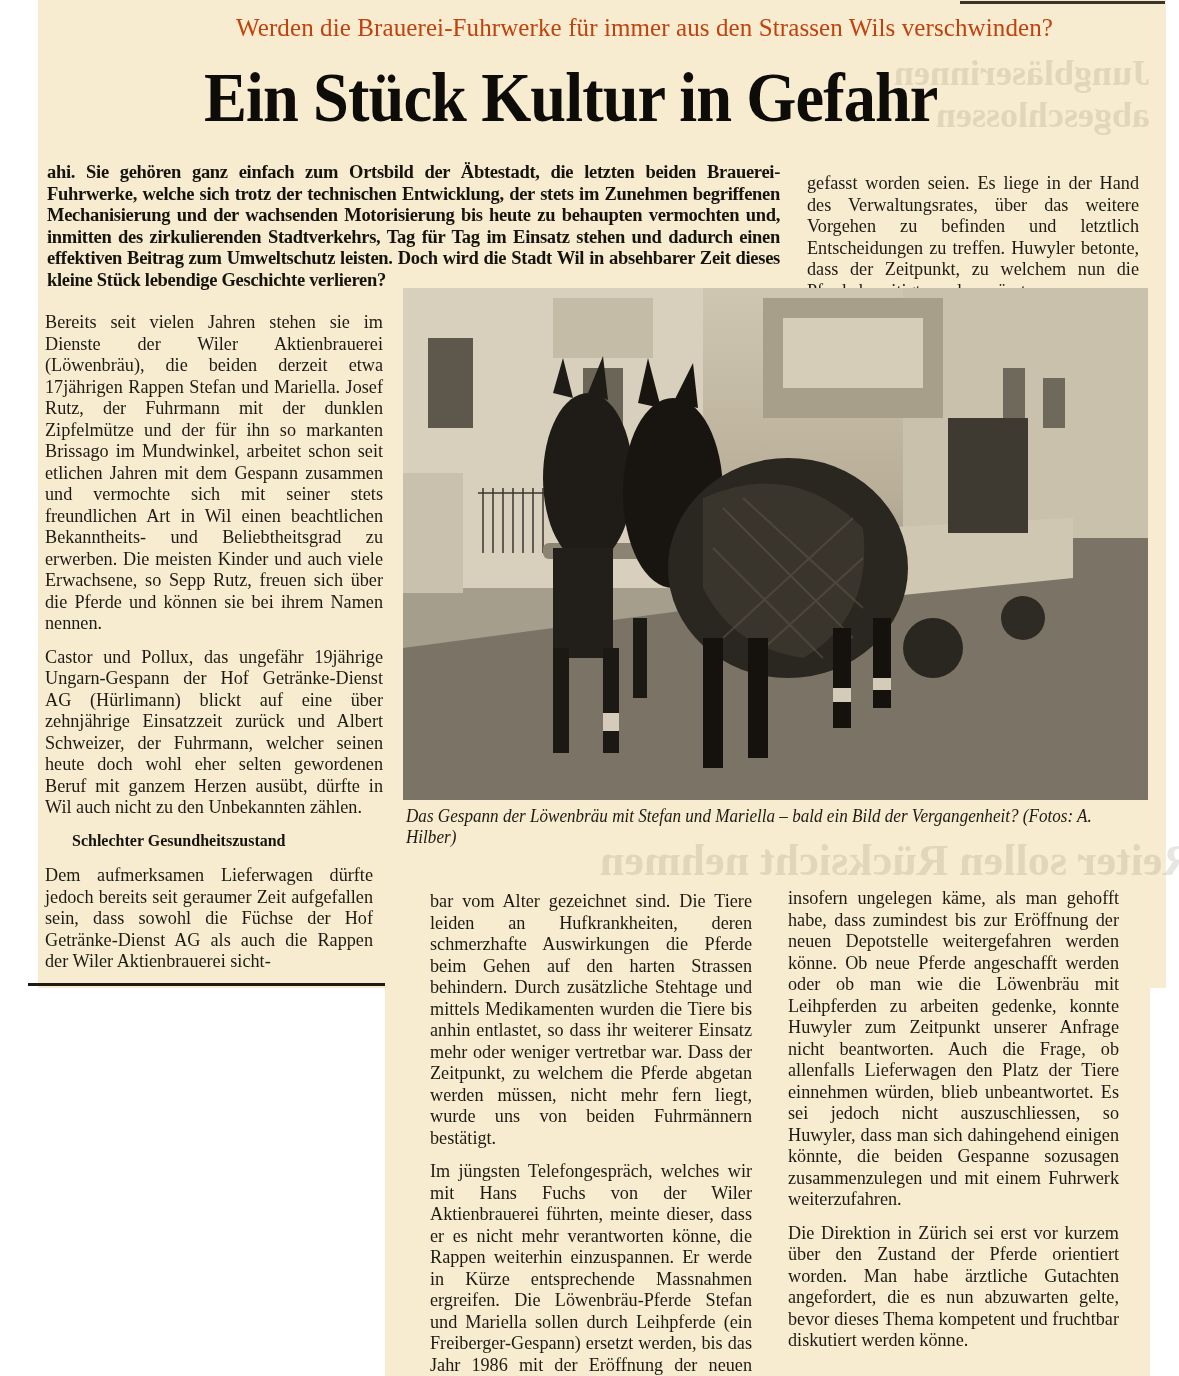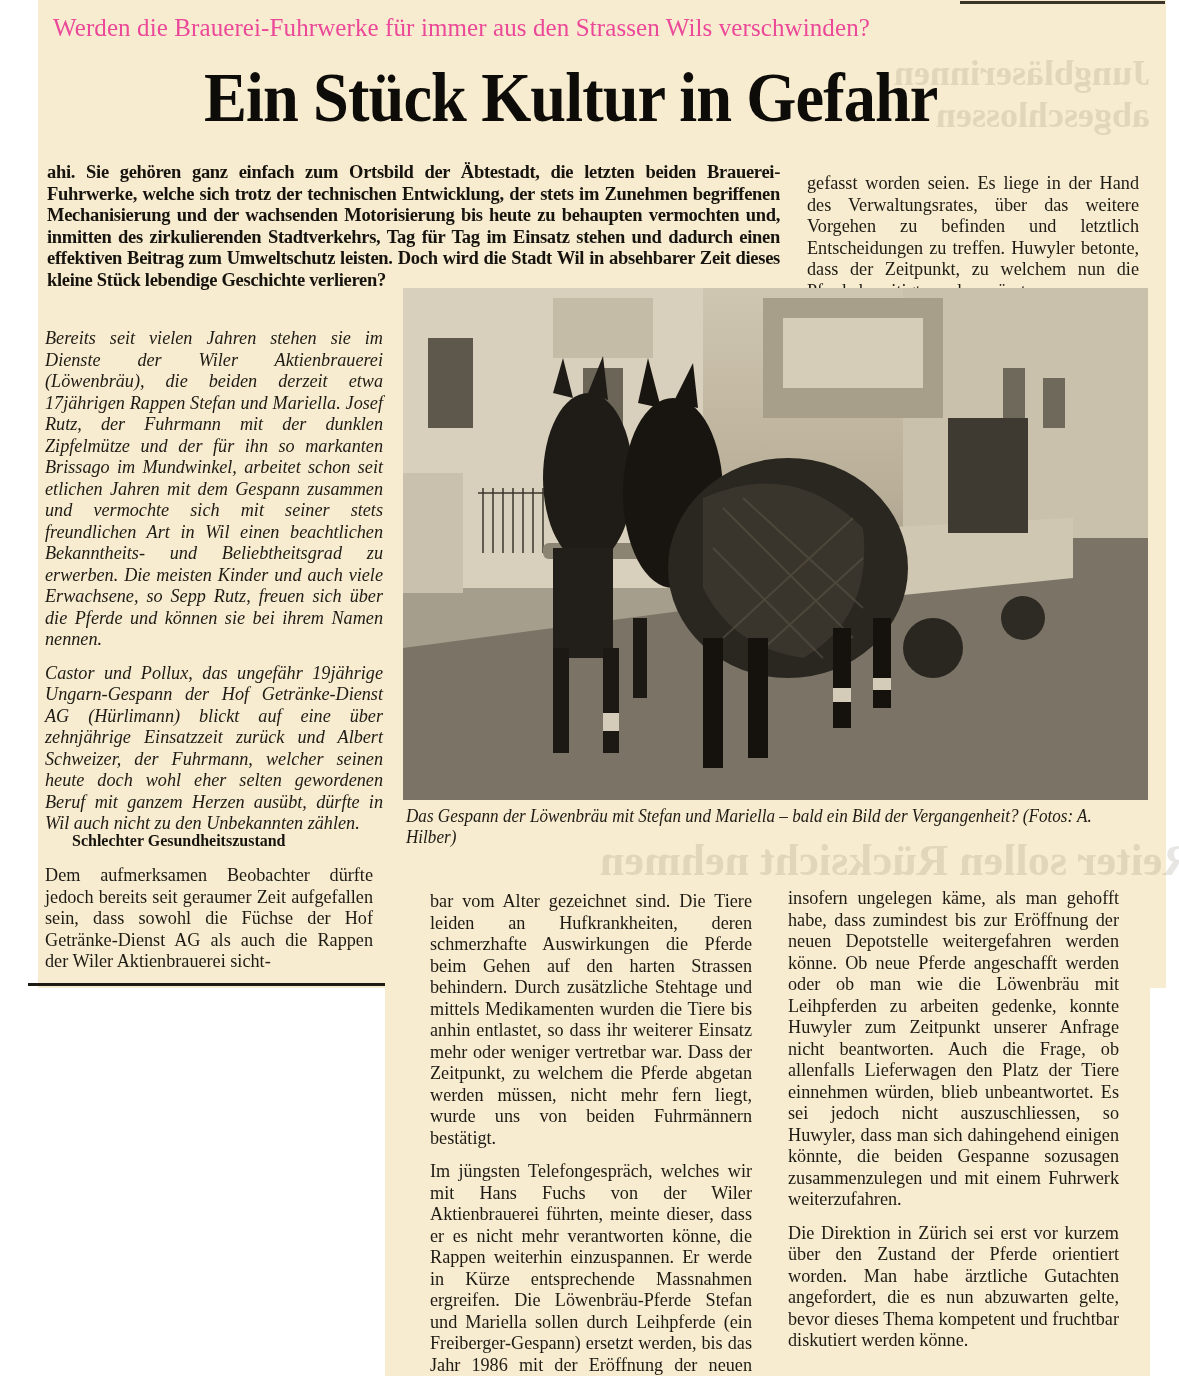--- a/index.html
+++ b/index.html
@@ -17,39 +17,39 @@
     .top-rule {
       position: absolute; left: 960px; top: 1px; width: 205px; height: 3px;
       background: #3a3428;
     }
     .ghost {
       position: absolute; color: rgba(110,100,80,0.16);
       font-weight: bold; transform: scaleX(-1); white-space: nowrap;
     }
     .kicker {
       position: absolute; left: 53px; top: 14px; width: 1000px;
-      font-size: 25px; letter-spacing: 0.1px; color: #ec4899;
+      font-size: 25px; letter-spacing: 0.1px; color: #c2410c; text-align: right;
     }
     .headline {
       position: absolute; left: 204px; top: 58px; width: 820px;
       font-size: 70px; font-weight: bold; line-height: 80px;
       letter-spacing: -1px; color: #0e0c09; transform: scaleX(0.92); transform-origin: left;
     }
     .lead {
       position: absolute; left: 47px; top: 130px; width: 733px;
       font-size: 18.5px; font-weight: bold; line-height: 21.6px;
       text-align: justify; letter-spacing: -0.3px; color: #16130f; margin-top: 32px;
     }
     .col {
       position: absolute; font-size: 18.2px; line-height: 21.5px;
       text-align: justify; color: #1e1a14; hyphens: manual;
     }
     .col p { margin: 12px; }
     .col-right-top { left: 795px; top: 161px; width: 356px; }
-    .col-left { left: 33px; top: 316px; width: 362px; font-style: italic; }
+    .col-left { left: 33px; top: 300px; width: 362px; }
     .subhead {
       position: absolute; left: 72px; top: 832px; width: 320px;
       font-size: 16px; font-weight: bold; color: #16130f;
     }
     .col-left-2 { left: 33px; top: 853px; width: 352px; }
     .bottom-rule {
       position: absolute; left: 28px; top: 983px; width: 357px; height: 3px; background: #1e1a14;
     }
     .col-mid { left: 418px; top: 879px; width: 346px; }
     .col-right { left: 776px; top: 876px; width: 355px; }
@@ -151,21 +151,21 @@
 <div class="caption">Das Gespann der Löwenbräu mit Stefan und Mariella – bald ein Bild der Vergangenheit? (Fotos: A. Hilber)</div>
 
 <div class="col col-left">
   <p>Bereits seit vielen Jahren stehen sie im Dienste der Wiler Aktienbrauerei (Löwenbräu), die beiden derzeit etwa 17jährigen Rappen Stefan und Mariella. Josef Rutz, der Fuhrmann mit der dunklen Zipfelmütze und der für ihn so markanten Brissago im Mundwinkel, arbeitet schon seit etlichen Jahren mit dem Gespann zusammen und vermochte sich mit seiner stets freundlichen Art in Wil einen beachtlichen Bekanntheits- und Beliebtheitsgrad zu erwerben. Die meisten Kinder und auch viele Erwachsene, so Sepp Rutz, freuen sich über die Pferde und können sie bei ihrem Namen nennen.</p>
   <p>Castor und Pollux, das ungefähr 19jährige Ungarn-Gespann der Hof Getränke-Dienst AG (Hürlimann) blickt auf eine über zehnjährige Einsatzzeit zurück und Albert Schweizer, der Fuhrmann, welcher seinen heute doch wohl eher selten gewordenen Beruf mit ganzem Herzen ausübt, dürfte in Wil auch nicht zu den Unbekannten zählen.</p>
 </div>
 
 <div class="subhead">Schlechter Gesundheitszustand</div>
 
 <div class="col col-left-2">
-  <p>Dem aufmerksamen Beobachter dürfte jedoch bereits seit geraumer Zeit aufgefallen sein, dass sowohl die Füchse der Hof Getränke-Dienst AG als auch die Rappen der Wiler Aktienbrauerei sicht-</p>
+  <p>Dem aufmerksamen Lieferwagen dürfte jedoch bereits seit geraumer Zeit aufgefallen sein, dass sowohl die Füchse der Hof Getränke-Dienst AG als auch die Rappen der Wiler Aktienbrauerei sicht-</p>
 </div>
 <div class="bottom-rule"></div>
 
 <div class="col col-mid">
   <p>bar vom Alter gezeichnet sind. Die Tiere leiden an Hufkrankheiten, deren schmerzhafte Auswirkungen die Pferde beim Gehen auf den harten Strassen behindern. Durch zusätzliche Stehtage und mittels Medikamenten wurden die Tiere bis anhin entlastet, so dass ihr weiterer Einsatz mehr oder weniger vertretbar war. Dass der Zeitpunkt, zu welchem die Pferde abgetan werden müssen, nicht mehr fern liegt, wurde uns von beiden Fuhrmännern bestätigt.</p>
   <p>Im jüngsten Telefongespräch, welches wir mit Hans Fuchs von der Wiler Aktienbrauerei führten, meinte dieser, dass er es nicht mehr verantworten könne, die Rappen weiterhin einzuspannen. Er werde in Kürze entsprechende Massnahmen ergreifen. Die Löwenbräu-Pferde Stefan und Mariella sollen durch Leihpferde (ein Freiberger-Gespann) ersetzt werden, bis das Jahr 1986 mit der Eröffnung der neuen Depot-Stelle «Hürlimann/Löwenbräu» ohnedies Änderungen bringt</p>
 </div>
 
 <div class="col col-right">
   <p>insofern ungelegen käme, als man gehofft habe, dass zumindest bis zur Eröffnung der neuen Depotstelle weitergefahren werden könne. Ob neue Pferde angeschafft werden oder ob man wie die Löwenbräu mit Leihpferden zu arbeiten gedenke, konnte Huwyler zum Zeitpunkt unserer Anfrage nicht beantworten. Auch die Frage, ob allenfalls Lieferwagen den Platz der Tiere einnehmen würden, blieb unbeantwortet. Es sei jedoch nicht auszuschliessen, so Huwyler, dass man sich dahingehend einigen könnte, die beiden Gespanne sozusagen zusammenzulegen und mit einem Fuhrwerk weiterzufahren.</p>

